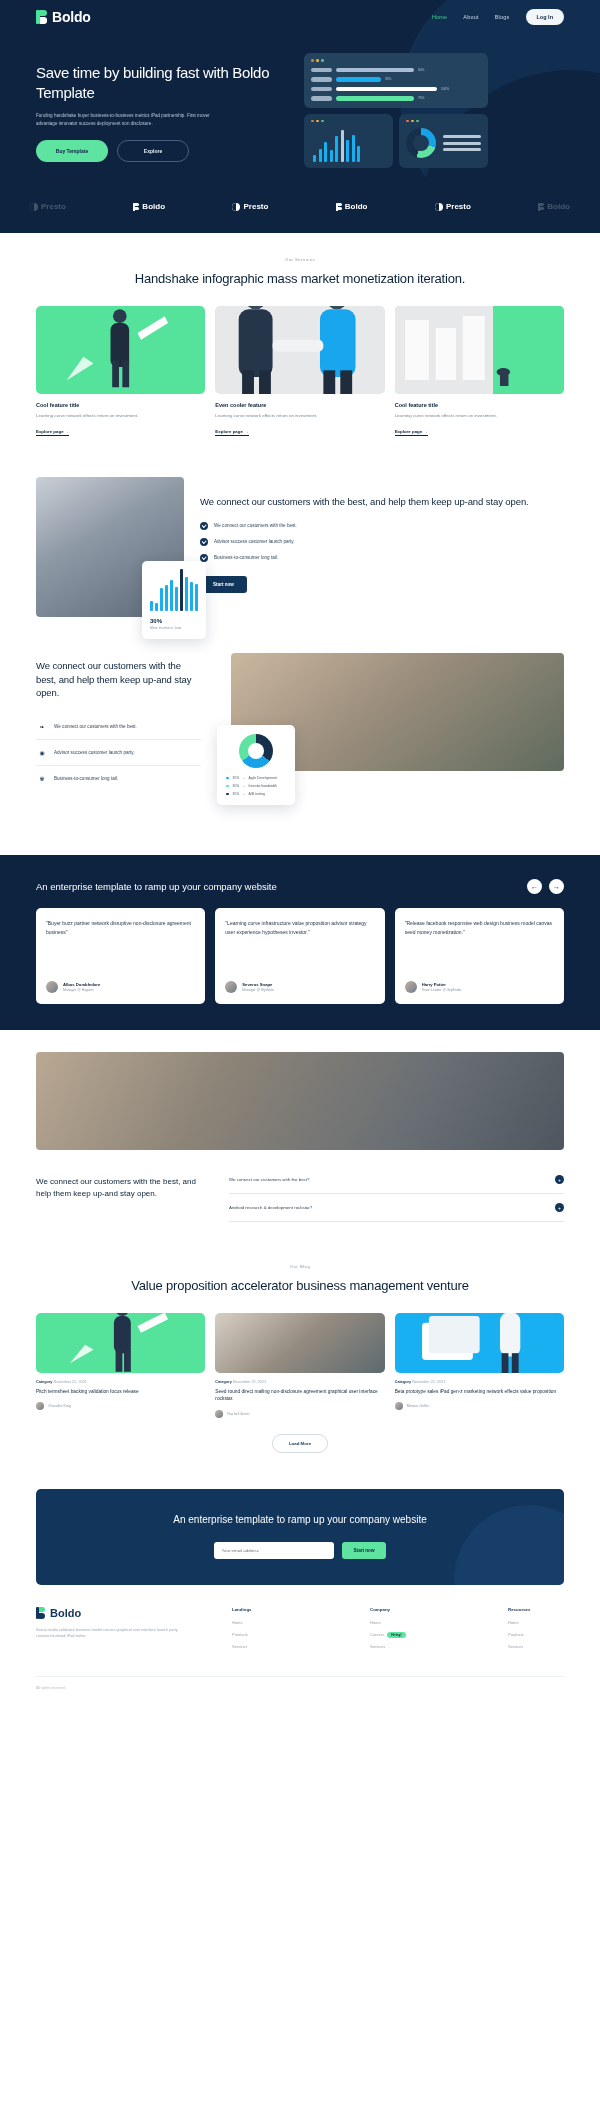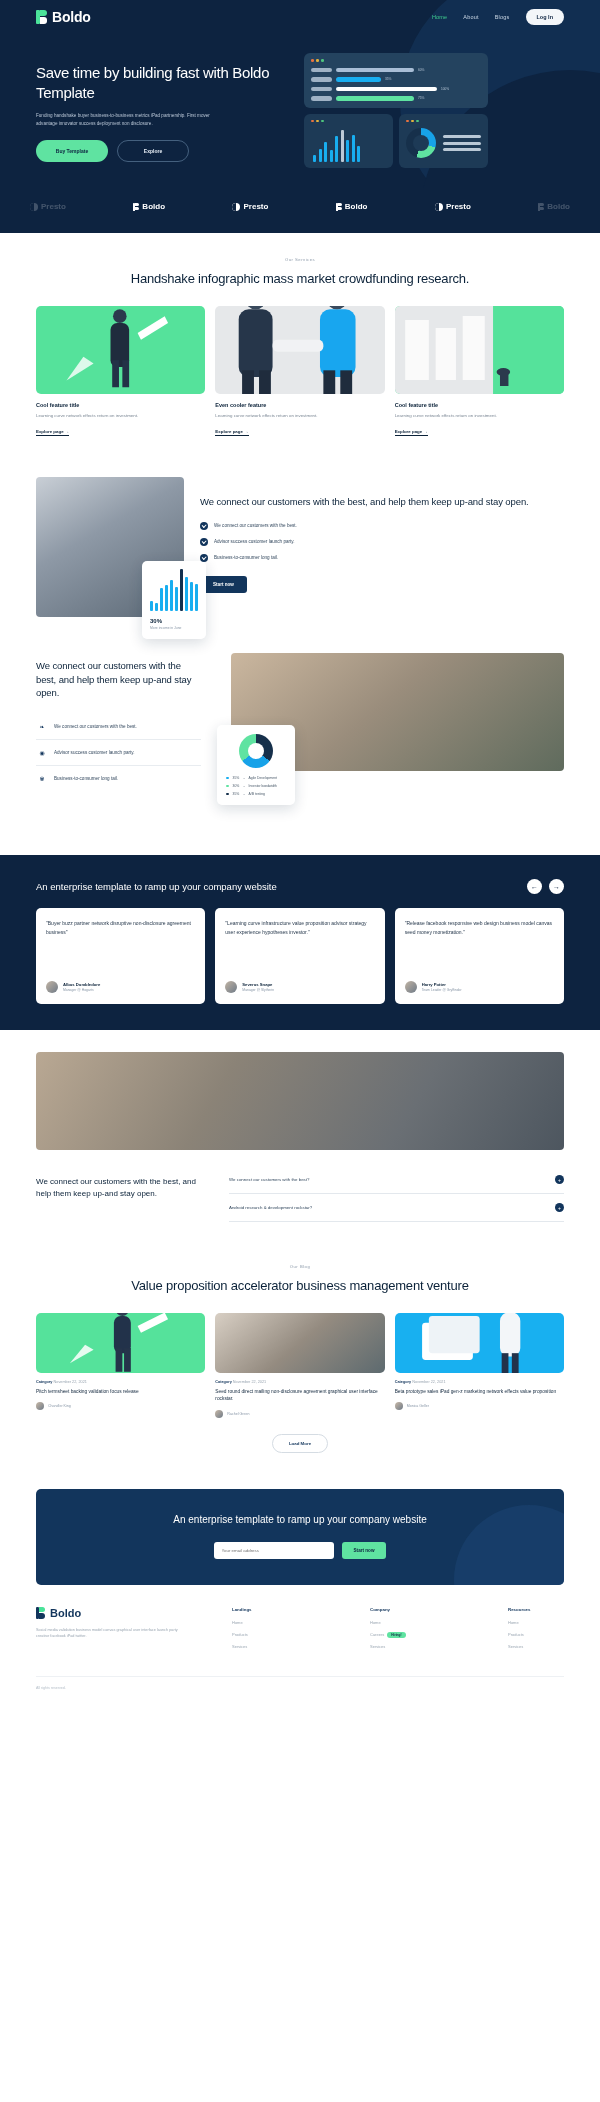--- a/index.html
+++ b/index.html
@@ -348,21 +348,21 @@
           <i class="a"></i>
           <i class="b"></i>
           <i class="c"></i>
         </span>
       <span>Boldo</span>
     </div>
   </section>
 
   <section class="services">
     <div class="eyebrow">Our Services</div>
-    <h2 class="sec-title">Handshake infographic mass market crowdfunding research.</h2>
+    <h2 class="sec-title">Handshake infographic mass market monetization iteration.</h2>
 
     <div class="cards3">
       <div class="card3">
         <div class="card3-img img-green">
           <svg viewBox="0 0 100 88" width="100%" height="100%" preserveAspectRatio="xMidYMid slice">
             <path d="M18 62 l10 -14 6 4 z" fill="#ffffff" opacity=".8"></path>
             <rect x="44" y="28" width="11" height="26" rx="4" fill="#1f2c3d"></rect>
             <rect x="45" y="50" width="4" height="16" fill="#233247"></rect>
             <rect x="51" y="50" width="4" height="16" fill="#233247"></rect>
             <circle cx="49.5" cy="24" r="4" fill="#2b3a4d"></circle>

